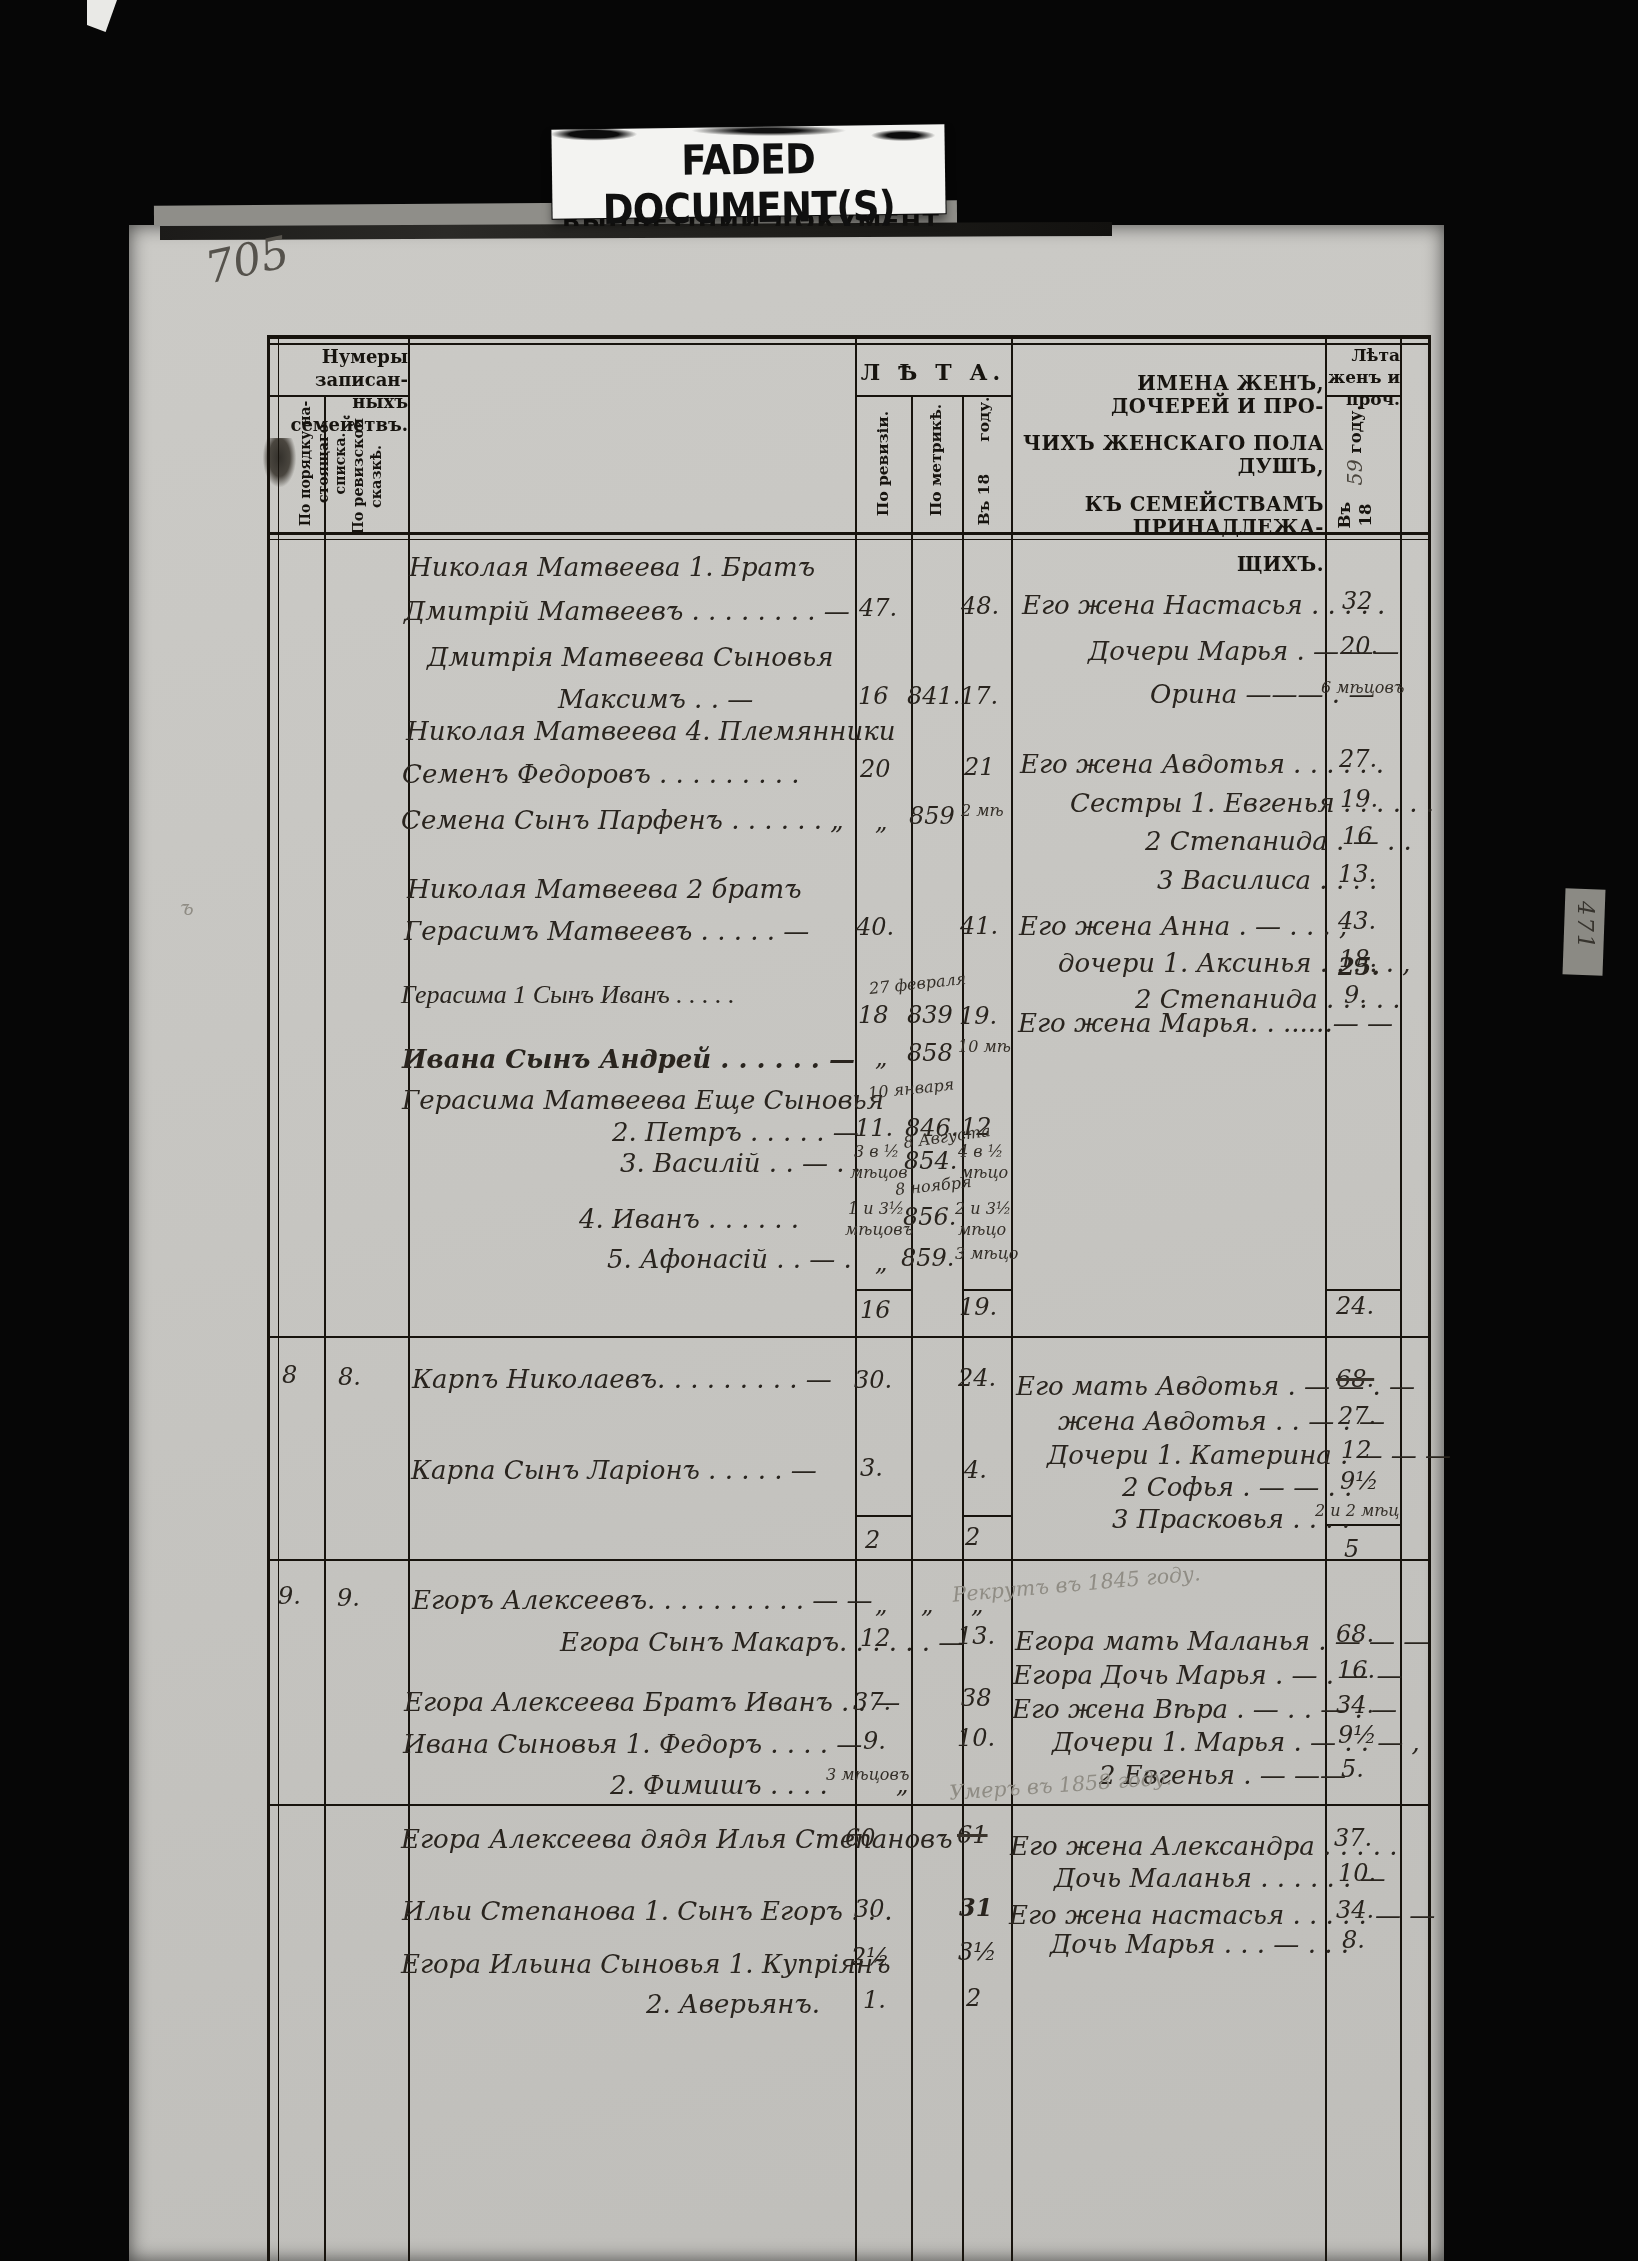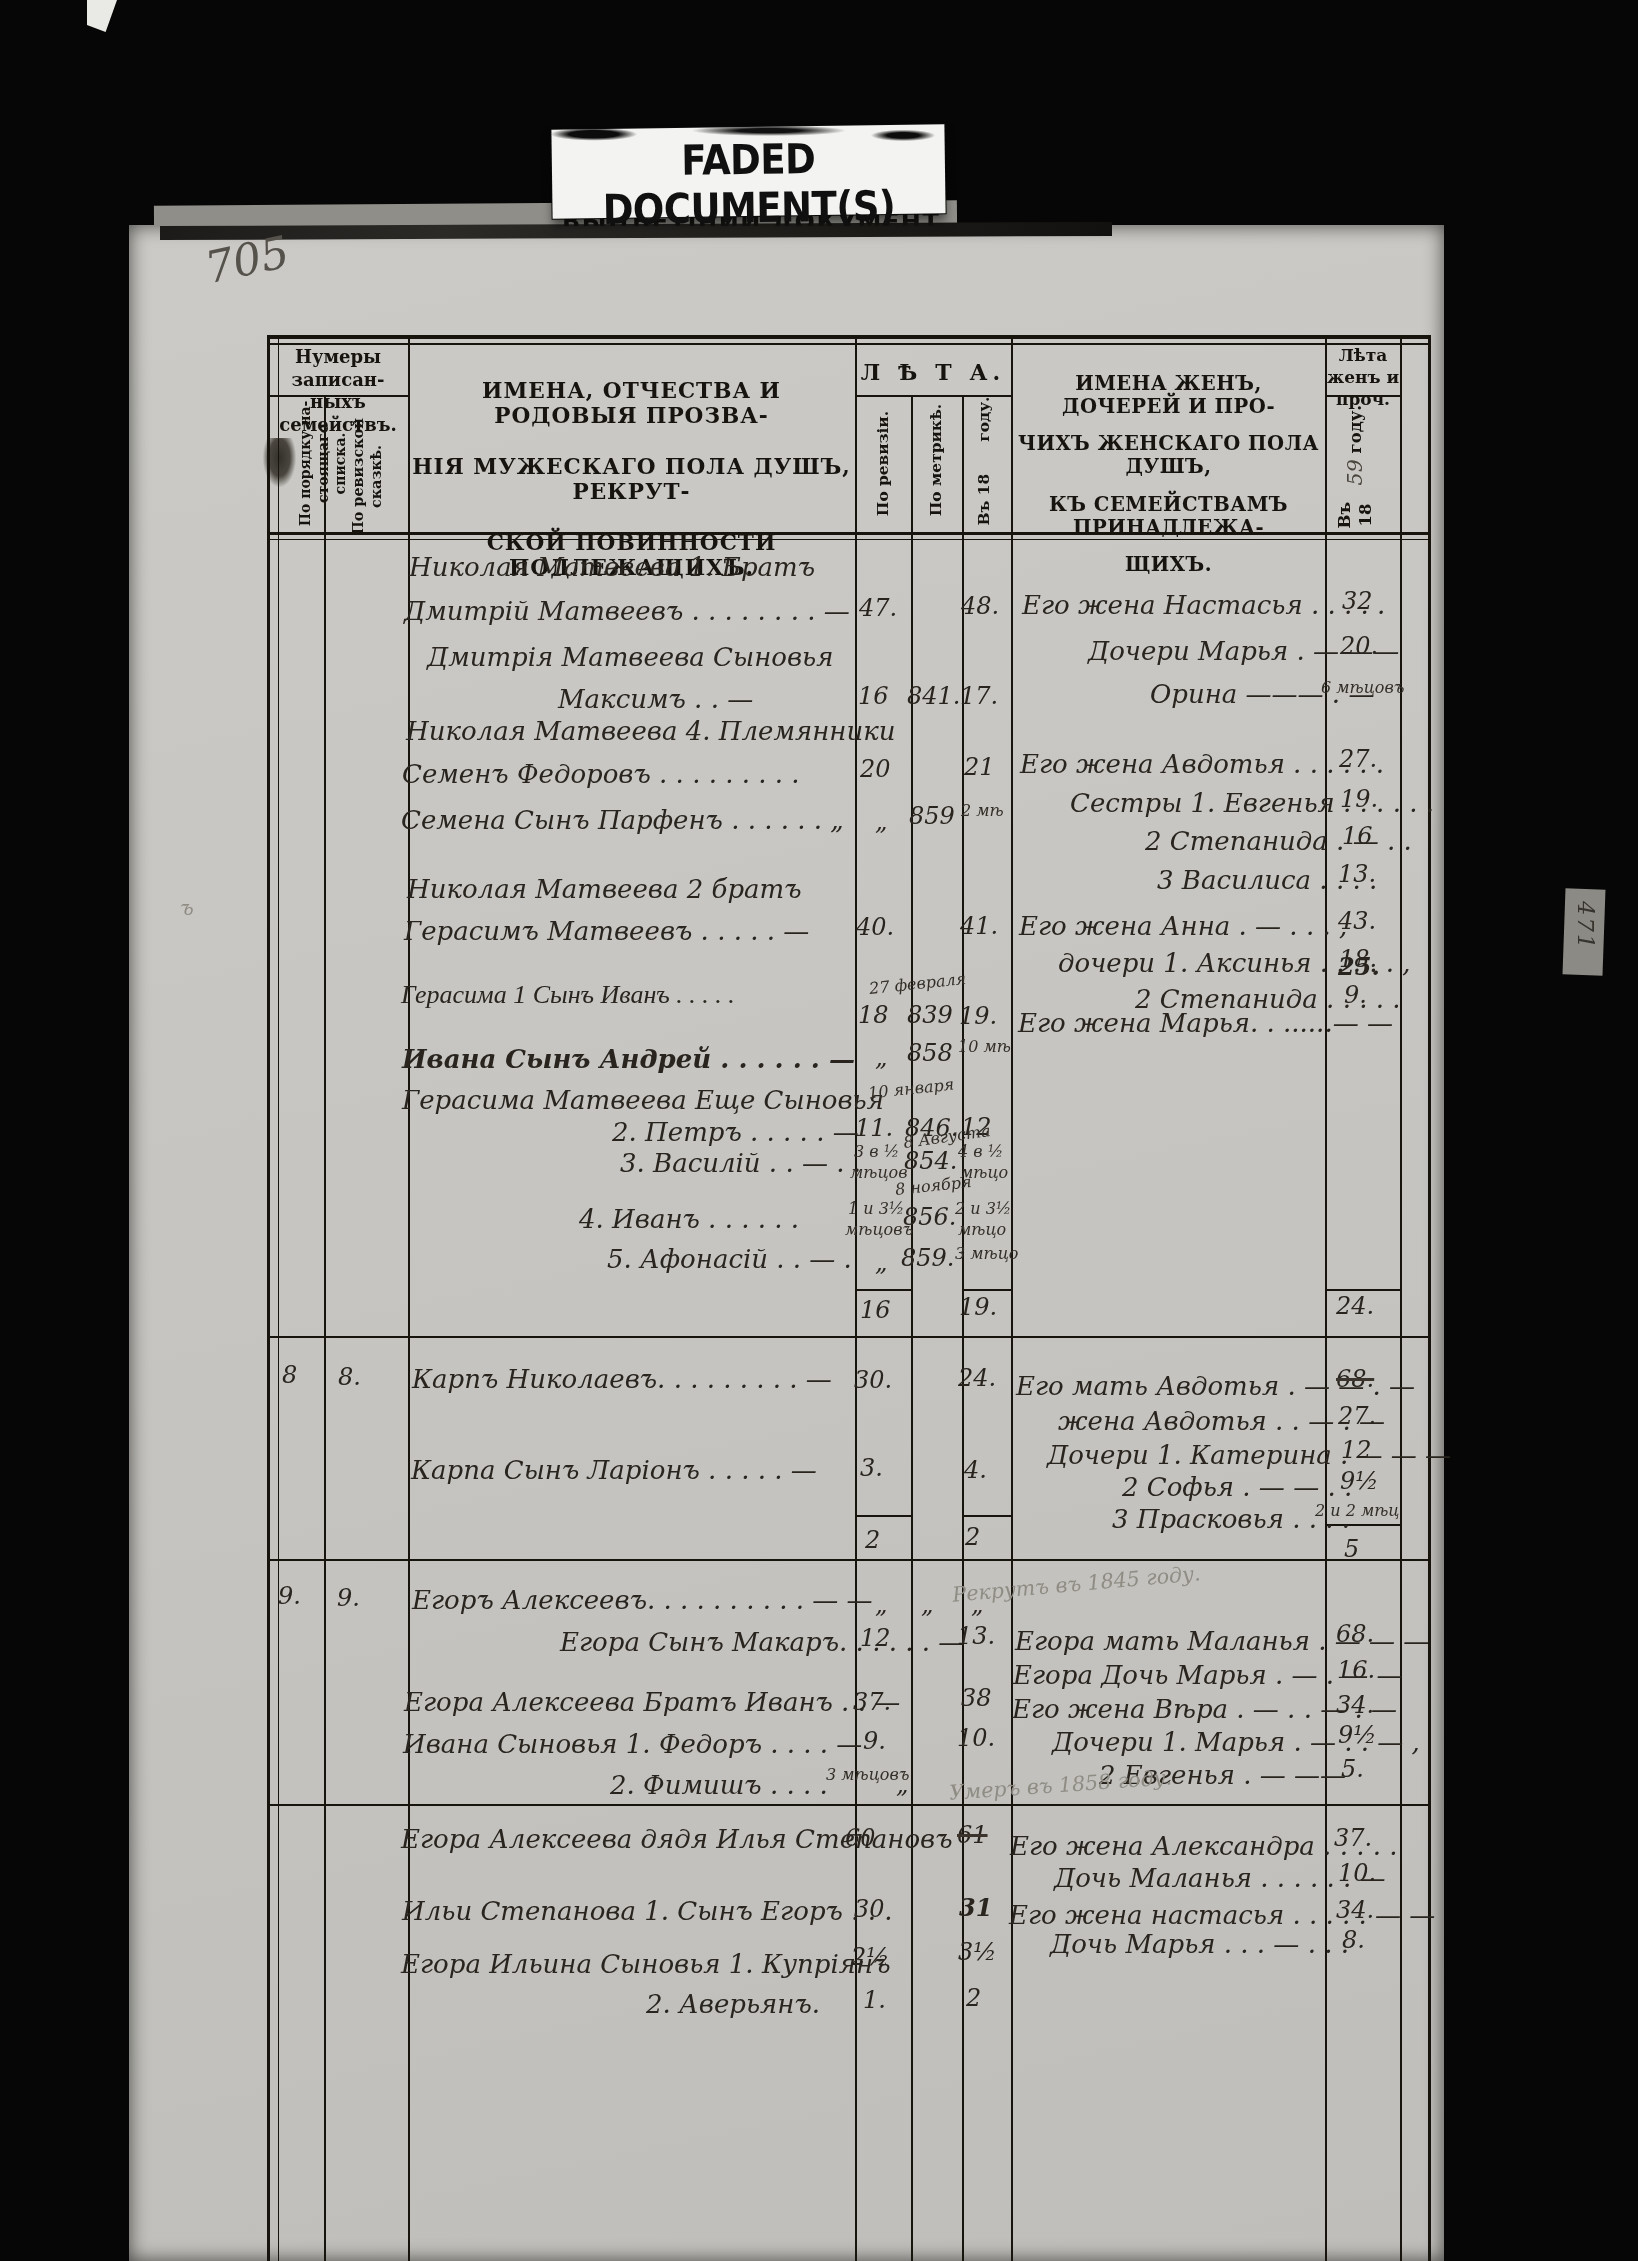--- a/index.html
+++ b/index.html
@@ -26,21 +26,21 @@
   #card-smudge{left:545px;top:121px;width:407px;height:24px;
         background:radial-gradient(ellipse 62px 9.3px at 12% 55%,#0c0c0c 40%,transparent 70%),
                    radial-gradient(ellipse 103px 7.2px at 55% 40%,#111 30%,transparent 75%),
                    radial-gradient(ellipse 46px 8.2px at 88% 60%,#0c0c0c 35%,transparent 70%);}
   #hidden-label-strip{left:562px;top:208px;width:381px;height:17.5px;overflow:hidden;}
   #hidden-label{font-family:"DejaVu Sans",sans-serif;font-weight:bold;font-size:24px;color:#151412;
         letter-spacing:1.5px;transform:scaleY(1.05);}
   #cover-band{left:160px;top:224px;width:952px;height:14.4px;background:linear-gradient(90deg,#1c1b19,#2b2a27 30%,#1e1d1a 70%,#12110f);transform:rotate(-.25deg);}
   
   .print{color:#17140f;font-weight:bold;white-space:nowrap;}
-  .ctr{text-align:center;white-space:normal;}
+  .ctr{text-align:right;white-space:normal;}
   .rot{transform:rotate(-90deg);display:flex;align-items:center;justify-content:center;
        text-align:center;color:#17140f;font-weight:bold;line-height:1.25;}
   
   .ink,.num,.small,.pencil{font-style:italic;white-space:nowrap;}
   .ink{font-size:26px;color:#29241e;}
   .num{font-size:24px;color:#29241e;}
   .small{font-size:16px;color:#332e27;}
   .pencil{font-size:20.6px;color:#8f8c84;}
   .struck{text-decoration:line-through;text-decoration-thickness:2.6px;text-decoration-color:#3a342c;}
   .line{background:#17130d;}
@@ -65,25 +65,20 @@
     <div id="card-text">FADED DOCUMENT(S)</div>
   </div>
   <div class="abs noint" id="card-smudge"></div>
 
   <div class="abs noint" id="right-patch"></div>
   <div class="abs noint" id="right-mark">471</div>
 
   <div class="abs print ctr" style="left:268px;top:346px;width:140px;font-size:18px;line-height:1.25;">
     <div>Нумеры записан-</div>
     <div>ныхъ семействъ.</div>
-  </div>
-  <div class="abs print ctr" style="left:409px;top:378px;width:445px;font-size:21.6px;letter-spacing:1px;">
-    <div style="margin-bottom:26px;">ИМЕНА, ОТЧЕСТВА И РОДОВЫЯ ПРОЗВА-</div>
-    <div style="margin-bottom:26px;">НІЯ МУЖЕСКАГО ПОЛА ДУШЪ, РЕКРУТ-</div>
-    <div>СКОЙ ПОВИННОСТИ ПОДЛЕЖАЩИХЪ.</div>
   </div>
   <div class="abs print" style="left:855px;top:359px;width:156px;text-align:center;font-size:22px;letter-spacing:5.1px;">Л Ѣ Т А.</div>
   <div class="abs print ctr" style="left:1013px;top:372px;width:311px;font-size:19.6px;letter-spacing:0.5px;">
     <div style="margin-bottom:14.4px;">ИМЕНА ЖЕНЪ, ДОЧЕРЕЙ И ПРО-</div>
     <div style="margin-bottom:14.4px;">ЧИХЪ ЖЕНСКАГО ПОЛА ДУШЪ,</div>
     <div style="margin-bottom:14.4px;">КЪ СЕМЕЙСТВАМЪ ПРИНАДЛЕЖА-</div>
     <div>ЩИХЪ.</div>
   </div>
   <div class="abs print ctr" style="left:1326px;top:344px;width:74px;font-size:17px;line-height:1.3;">
     <div>Лѣта</div>

